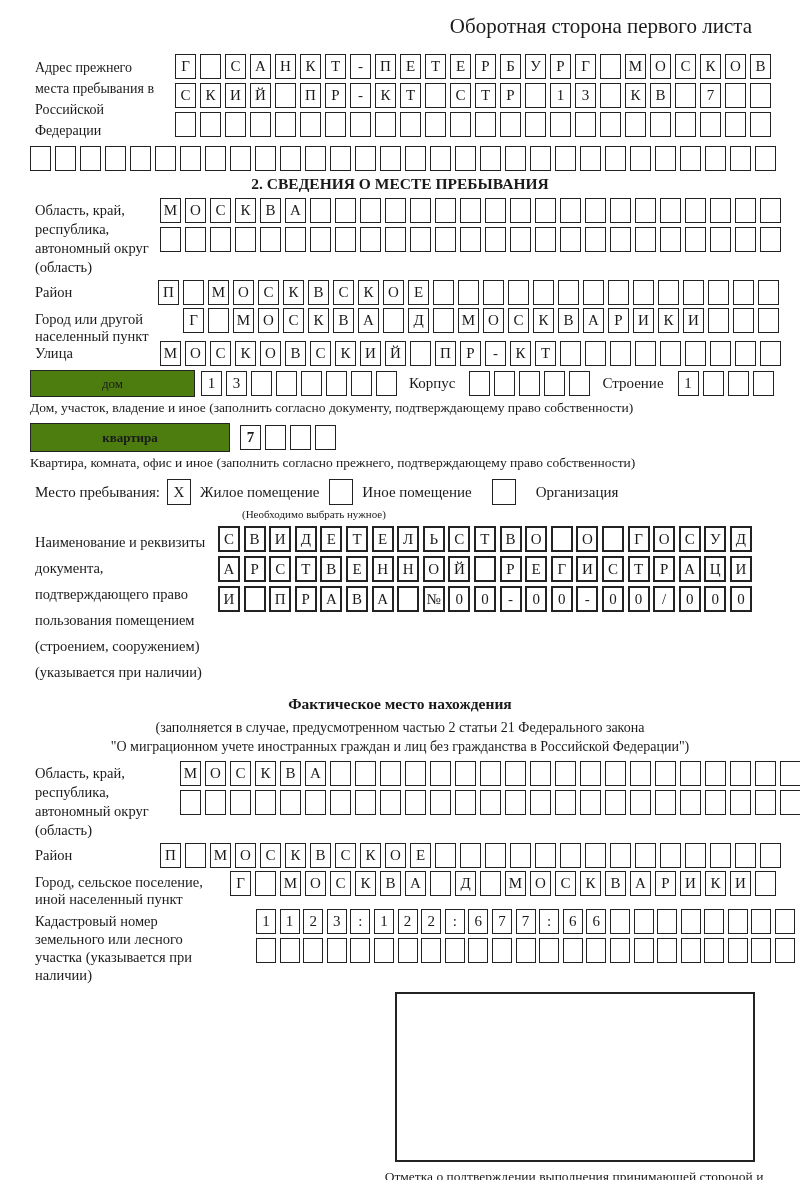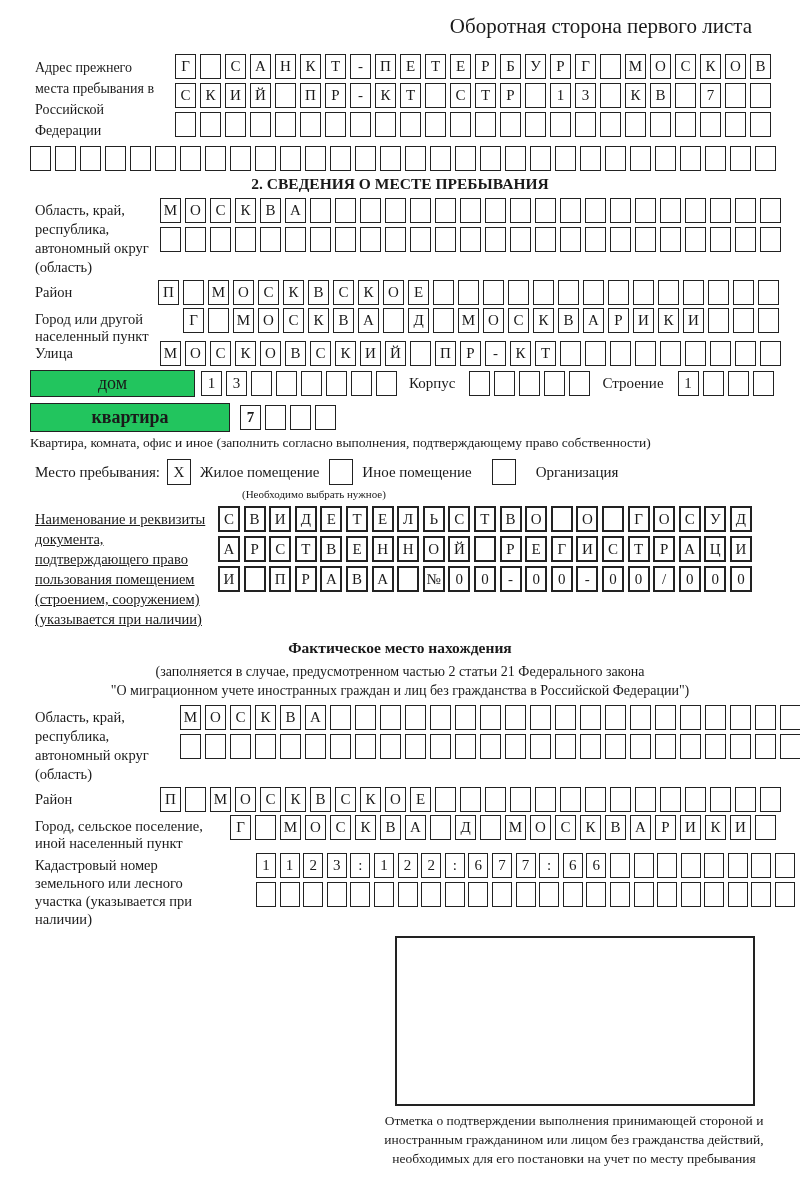--- a/index.html
+++ b/index.html
@@ -22,32 +22,32 @@
   .addr-block{display:flex;margin-top:20px;}
   .addr-block .label{width:145px;line-height:21px;font-size:14px;}
   .fullrow{margin-top:5px;}
   .note{font-size:13.5px;line-height:18px;}
   .note.center{text-align:center;}
   .sec-title{font-size:15.5px;font-weight:bold;text-align:center;margin:4px 0 5px 0;}
   .w-oblast{width:130px;}
   .w-raion{width:128px;}
   .w-gorod2{width:153px;line-height:17px;}
   .w-ulitsa{width:130px;}
-  .w-doc{width:188px;line-height:20px;text-decoration:underline;}
+  .w-doc{width:188px;line-height:26px;}
   .w-oblast-f{width:150px;}
   .w-raion-f{width:130px;}
   .w-gorod-f{width:200px;line-height:17px;}
   .w-kad{width:194px;line-height:18px;}
   .boxrow.bold{gap:3.6px;}
   .boxrow.bold .cell{border-width:2.2px;width:22px;height:26px;}
   .boxrow.kad{gap:3.6px;}
   .boxrow.kad .cell{width:20px;}
   .labelbox{
     border:1.5px solid #222;box-sizing:border-box;height:27px;display:flex;
-    align-items:center;justify-content:center;font-size:18px;background:#22c55e;flex:0 0 auto;
+    align-items:center;justify-content:center;font-size:13px;background:#4d7c0f;flex:0 0 auto;
   }
   .domrow{display:flex;align-items:center;margin:4px 0 2px 0;}
   .domrow .labelbox{width:165px;}
   .domrow .inline-label{font-size:15px;padding:0 8px 0 12px;}
   .domrow .boxrow{margin-left:6px;}
   .kvrow{display:flex;align-items:center;margin:6px 0 2px 0;font-weight:bold;}
   .kvrow .labelbox{width:200px;height:29px;}
   .kvrow .boxrow{margin-left:10px;}
   .chkrow{display:flex;align-items:center;margin:7px 0 0 5px;font-size:15px;}
   .chk{
@@ -361,31 +361,32 @@
         <span class="cell"></span>
       </div>
     <div class="inline-label">Строение</div>
     <div class="boxrow">
         <span class="cell">1</span>
         <span class="cell"></span>
         <span class="cell"></span>
         <span class="cell"></span>
       </div>
   </div>
+  <div class="note">Дом, участок, владение и иное (заполнить согласно документу, подтверждающему право собственности)</div>
 
   <div class="kvrow">
     <div class="labelbox">квартира</div>
     <div class="boxrow">
         <span class="cell">7</span>
         <span class="cell"></span>
         <span class="cell"></span>
         <span class="cell"></span>
       </div>
   </div>
-  <div class="note">Квартира, комната, офис и иное (заполнить согласно выполнения, подтверждающему право собственности)</div>
+  <div class="note">Квартира, комната, офис и иное (заполнить согласно прежнего, подтверждающему право собственности)</div>
 
   <div class="chkrow">
     <span>Место пребывания:</span>
     <span class="chk gap1">X</span>
     <span class="opt-label">Жилое помещение</span>
     <span class="chk"></span>
     <span class="opt-label">Иное помещение</span>
     <span class="chk" style="margin-left:10px;"></span>
     <span class="opt-label" style="padding-left:20px;">Организация</span>
   </div>

